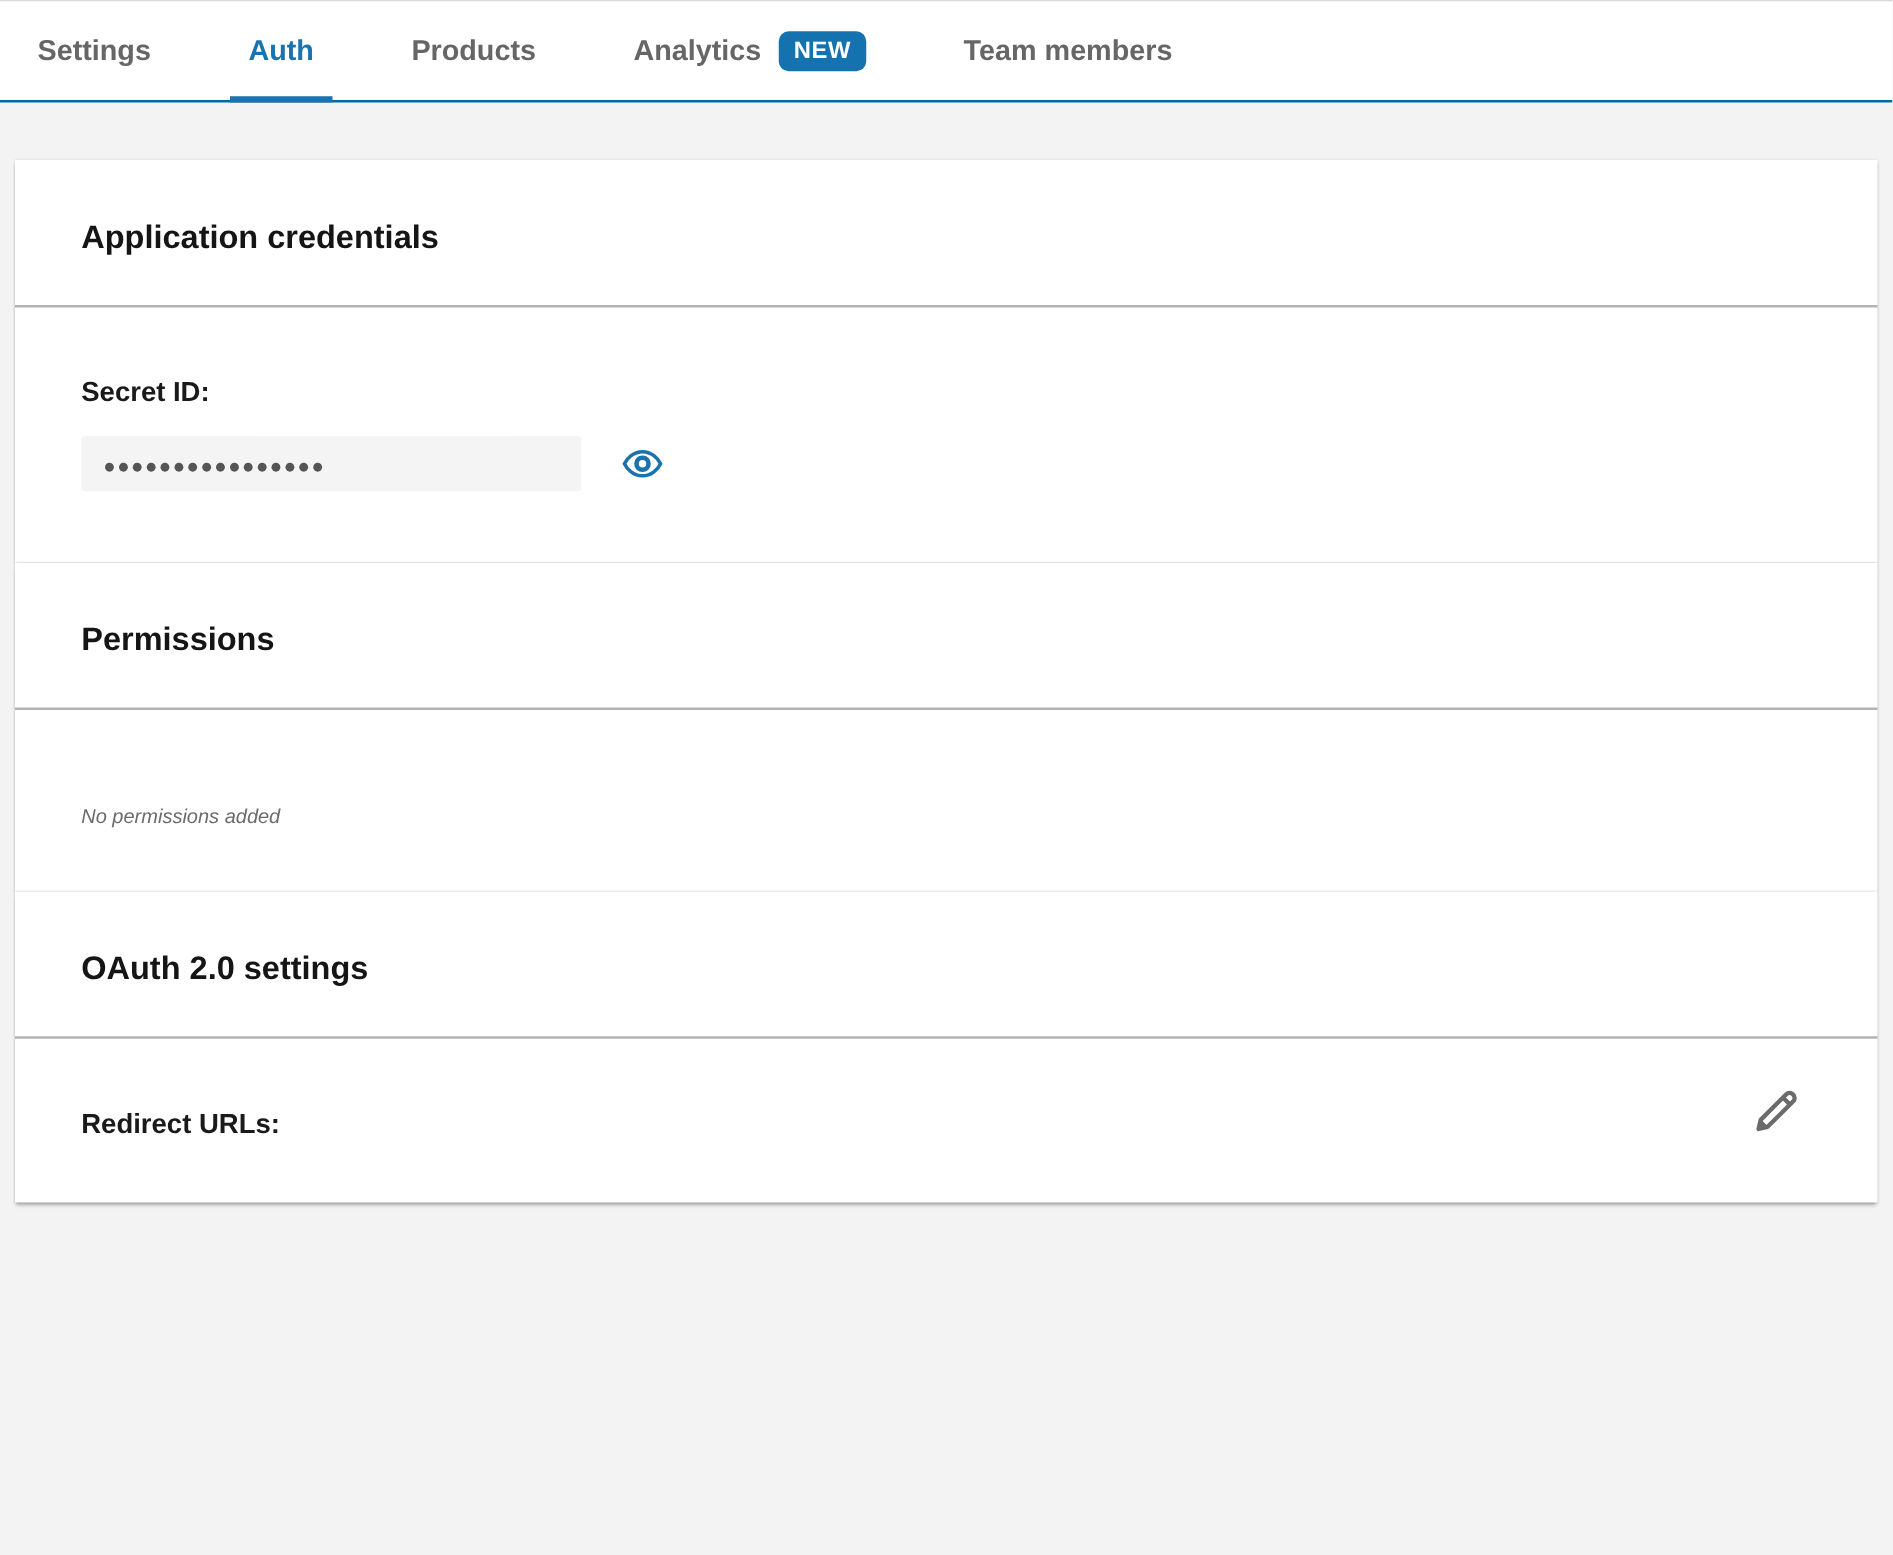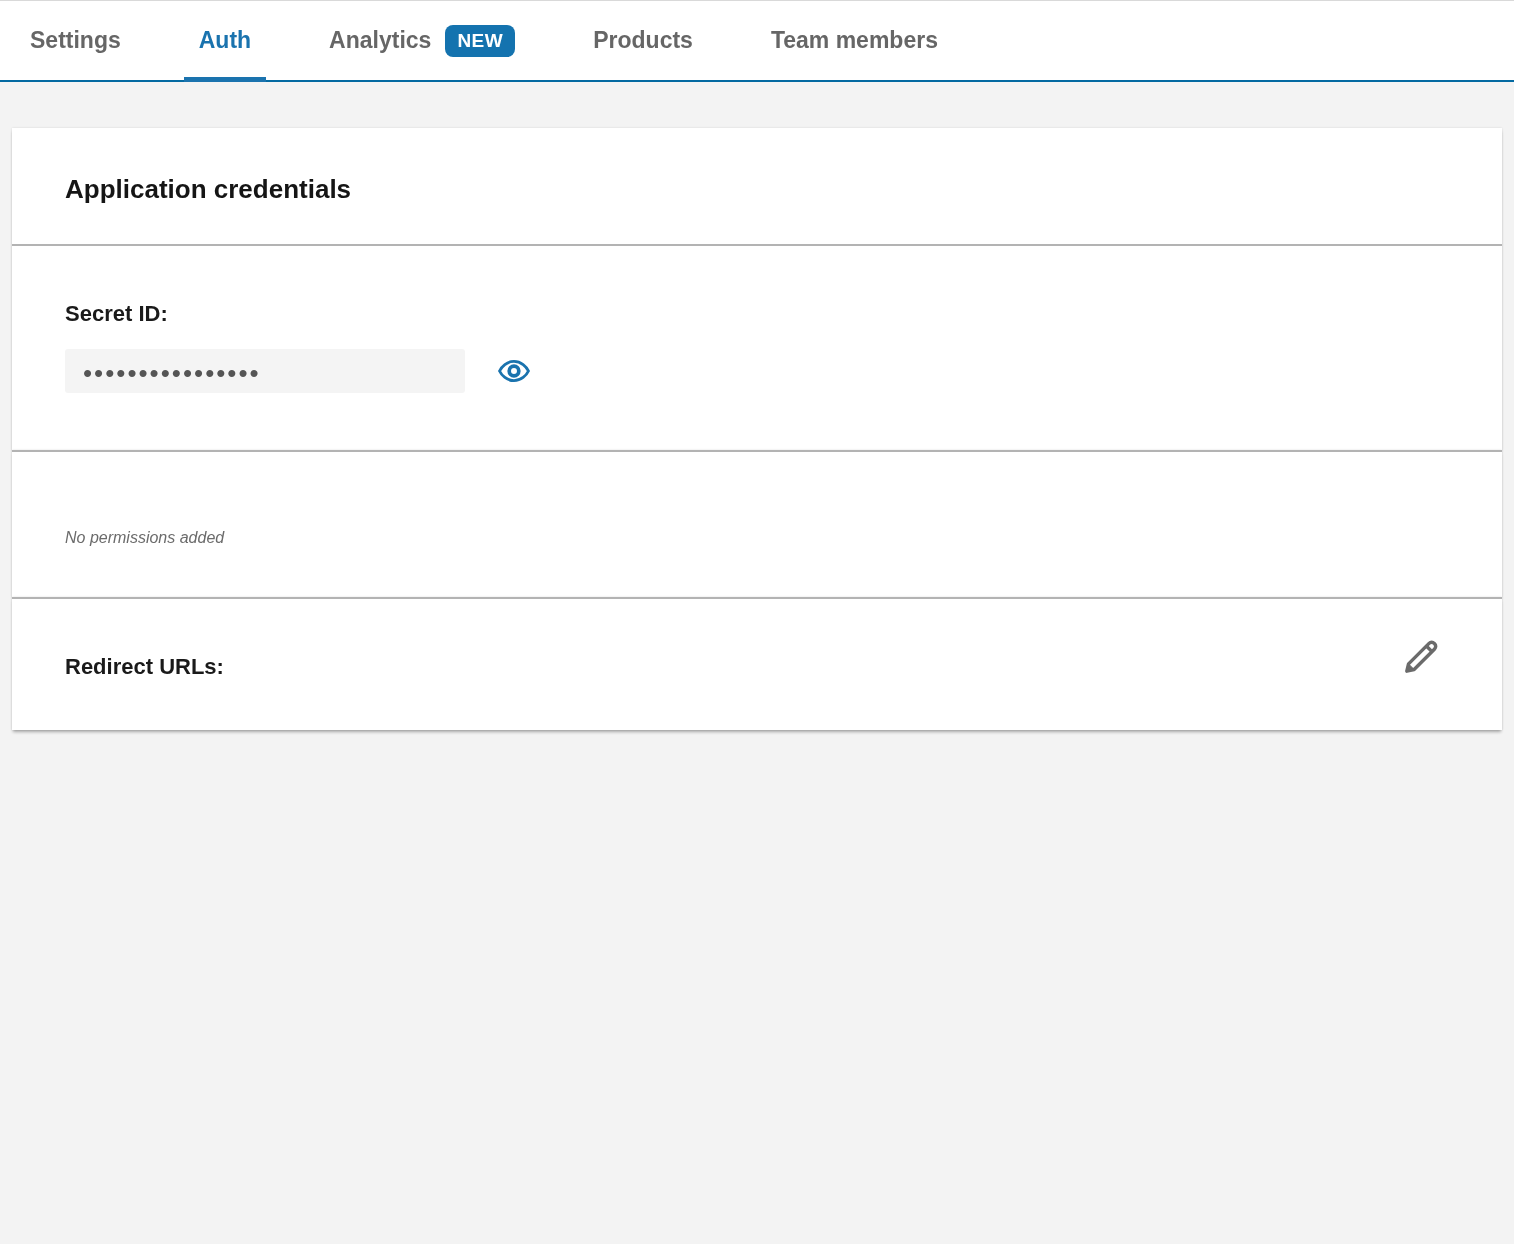--- a/index.html
+++ b/index.html
@@ -156,25 +156,25 @@
 
 <nav class="tabbar">
   <div class="tab">
     <span>Settings</span>
   </div>
   <div class="tab active">
     <span>Auth</span>
     <span class="tab-underline"></span>
   </div>
   <div class="tab">
+    <span>Products</span>
+  </div>
+  <div class="tab">
     <span>Analytics</span>
     <span class="badge">NEW</span>
-  </div>
-  <div class="tab">
-    <span>Products</span>
   </div>
   <div class="tab">
     <span>Team members</span>
   </div>
 </nav>
 
 <main class="content">
 
   <section class="card">
     <div class="card-header">
@@ -194,27 +194,33 @@
               <path d="M12 5.2C7 5.2 3.2 8.9 1.8 12 3.2 15.1 7 18.8 12 18.8s8.8-3.7 10.2-6.8C20.8 8.9 17 5.2 12 5.2Z" fill="none" stroke="#1a73ae" stroke-width="2"></path>
               <circle cx="12" cy="12" r="3.4" fill="none" stroke="#1a73ae" stroke-width="2.6"></circle>
             </svg>
           </span>
         </button>
       </div>
     </div>
   </section>
 
   <section class="card">
+    <div class="card-header">
+      <h2 class="card-title">Permissions</h2>
+    </div>
     <hr class="card-divider">
     <div class="perm-body">
       <div class="empty-text">No permissions added</div>
     </div>
   </section>
 
   <section class="card last-card">
+    <div class="card-header">
+      <h2 class="card-title">OAuth 2.0 settings</h2>
+    </div>
     <hr class="card-divider">
     <div class="oauth-body">
       <div class="field-label">Redirect URLs:</div>
       <button class="icon-btn edit-btn" aria-label="Edit redirect URLs">
         <span style="display:flex;">
           <svg width="46" height="46" viewBox="0 0 24 24">
             <path d="M4.6 19.4l0.9-3.8L16.2 4.9a1.9 1.9 0 0 1 2.7 0l0.2 0.2a1.9 1.9 0 0 1 0 2.7L8.4 18.5l-3.8 0.9z" fill="none" stroke="#6b6b6b" stroke-width="1.8" stroke-linejoin="round"></path>
             <path d="M14.8 6.3l2.9 2.9" stroke="#6b6b6b" stroke-width="1.8"></path>
             <path d="M4.6 19.4l0.9-3.8 2.9 2.9-3.8 0.9z" fill="#6b6b6b" stroke="#6b6b6b" stroke-width="0.5"></path>
           </svg>

